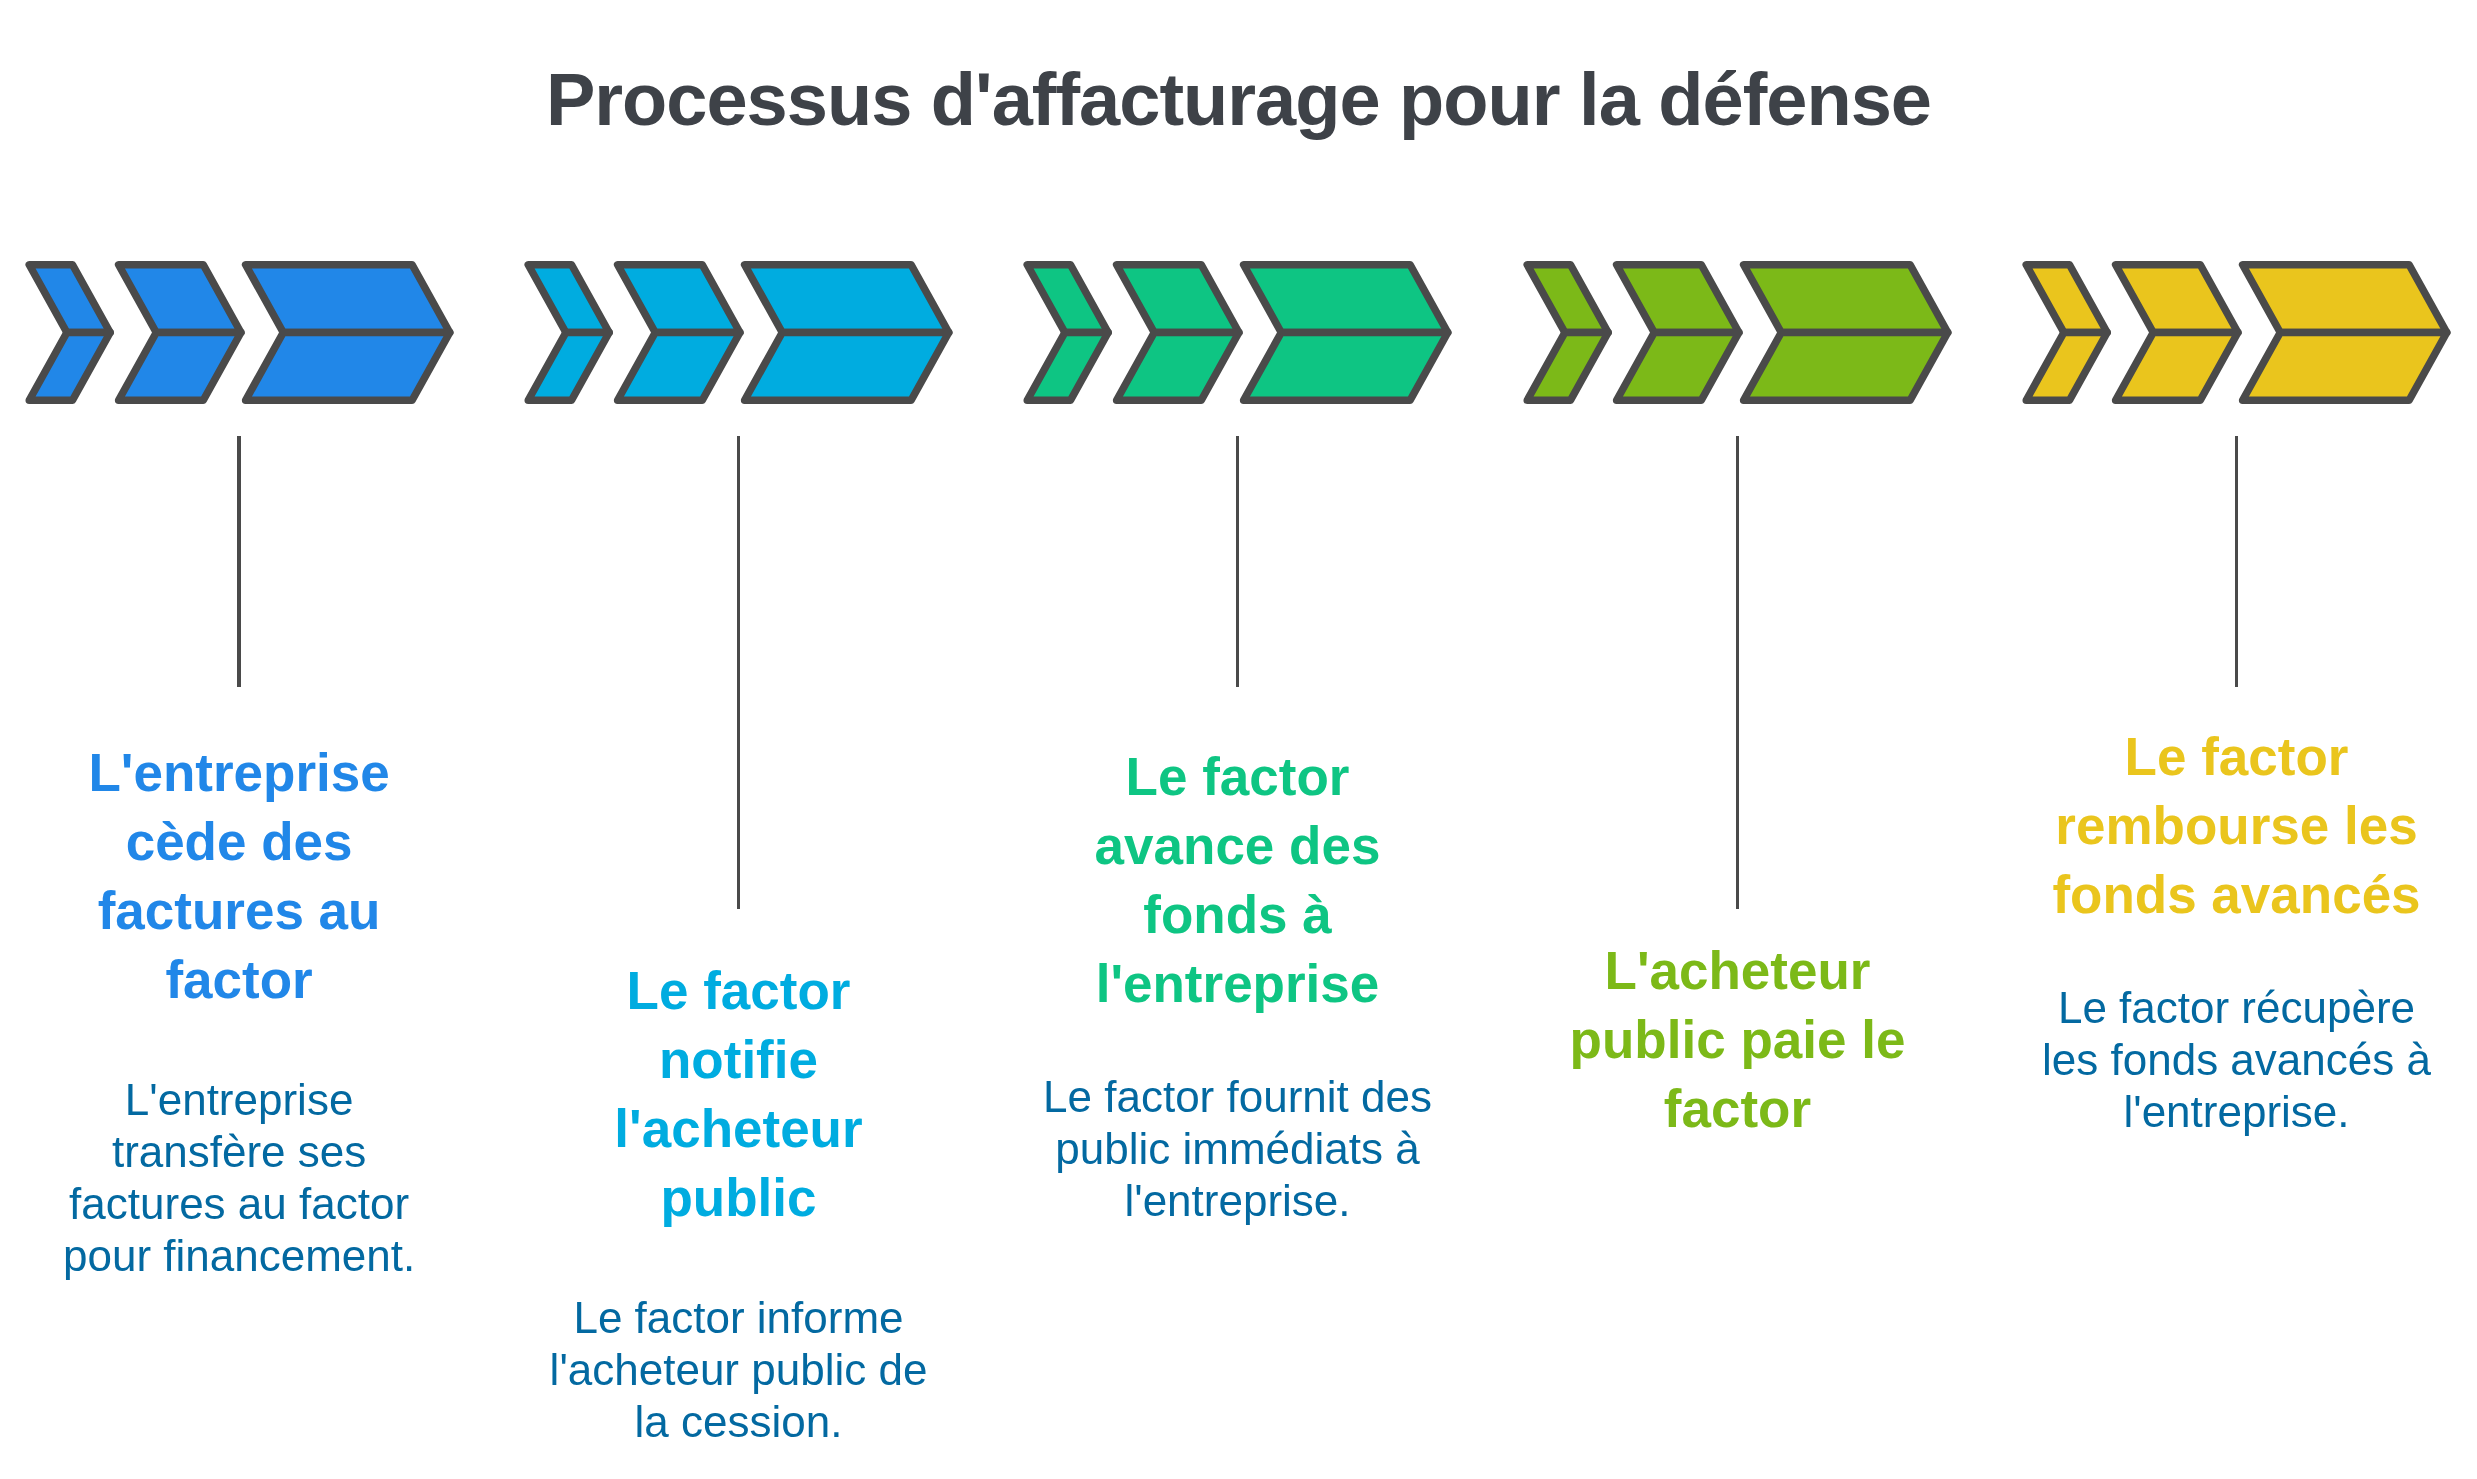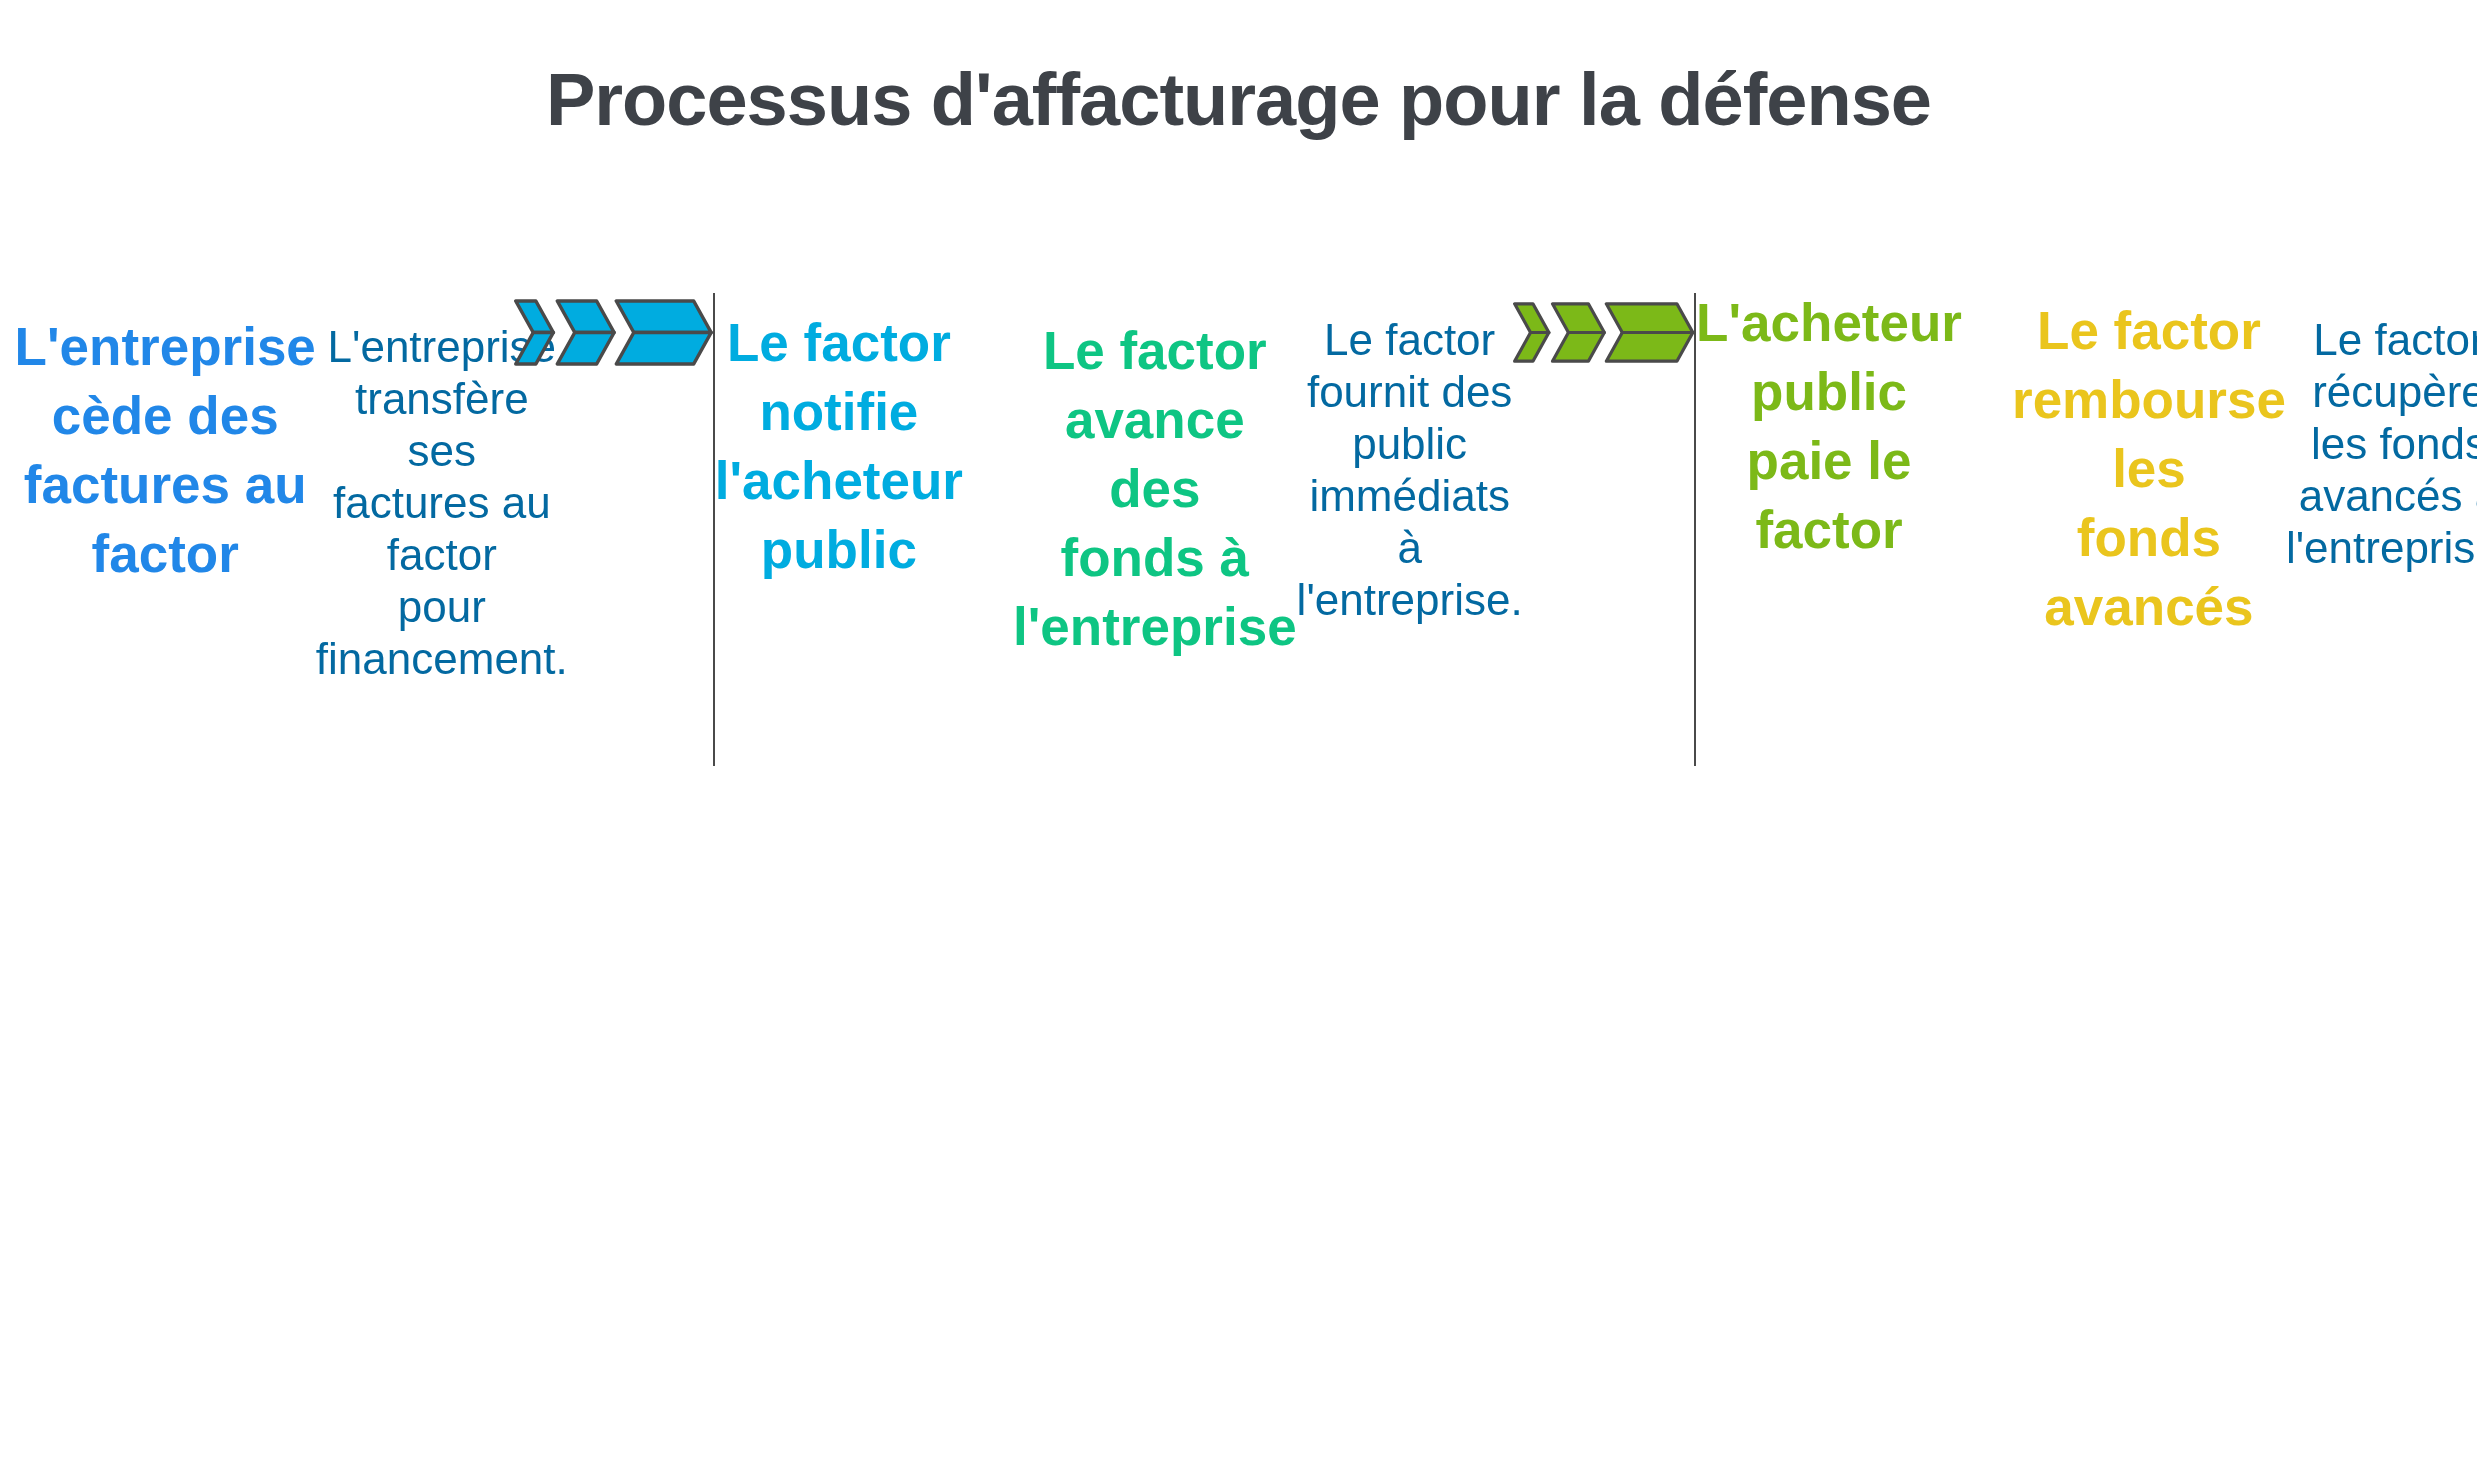--- a/index.html
+++ b/index.html
@@ -24,22 +24,22 @@
     line-height: 1.15;
     font-weight: bold;
     color: #3E4248;
     letter-spacing: -1px;
   }
   .step-col {
     position: absolute;
     top: 261px;
     width: 449px;
     display: flex;
-    flex-direction: row;
-    align-items: flex-start;
+    flex-direction: column;
+    align-items: center;
   }
   .col-1 { left: 14.6px; }
   .col-2 { left: 514px; }
   .col-3 { left: 1013px; }
   .col-4 { left: 1513px; }
   .col-5 { left: 2012px; }
 
   .chevrons {
     width: 429px;
     height: 143px;
@@ -117,20 +117,23 @@
       <polygon points="139,76 229,76 189,148 99,148"></polygon>
       <polygon points="234,4 411,4 451,76 274,76"></polygon>
       <polygon points="274,76 451,76 411,148 234,148"></polygon>
     </g>
   </svg>
   <div class="connector"></div>
   <div class="step-heading" style="color: rgb(0, 172, 224);">Le factor
 notifie
 l'acheteur
 public</div>
+  <div class="step-description">Le factor informe
+l'acheteur public de
+la cession.</div>
 </div>
 
 <div class="step-col col-3">
   <svg class="chevrons" viewBox="0 0 455 152">
     <g fill="#0EC583">
       <polygon points="4,4 50,4 90,76 44,76"></polygon>
       <polygon points="44,76 90,76 50,148 4,148"></polygon>
       <polygon points="99,4 189,4 229,76 139,76"></polygon>
       <polygon points="139,76 229,76 189,148 99,148"></polygon>
       <polygon points="234,4 411,4 451,76 274,76"></polygon>

